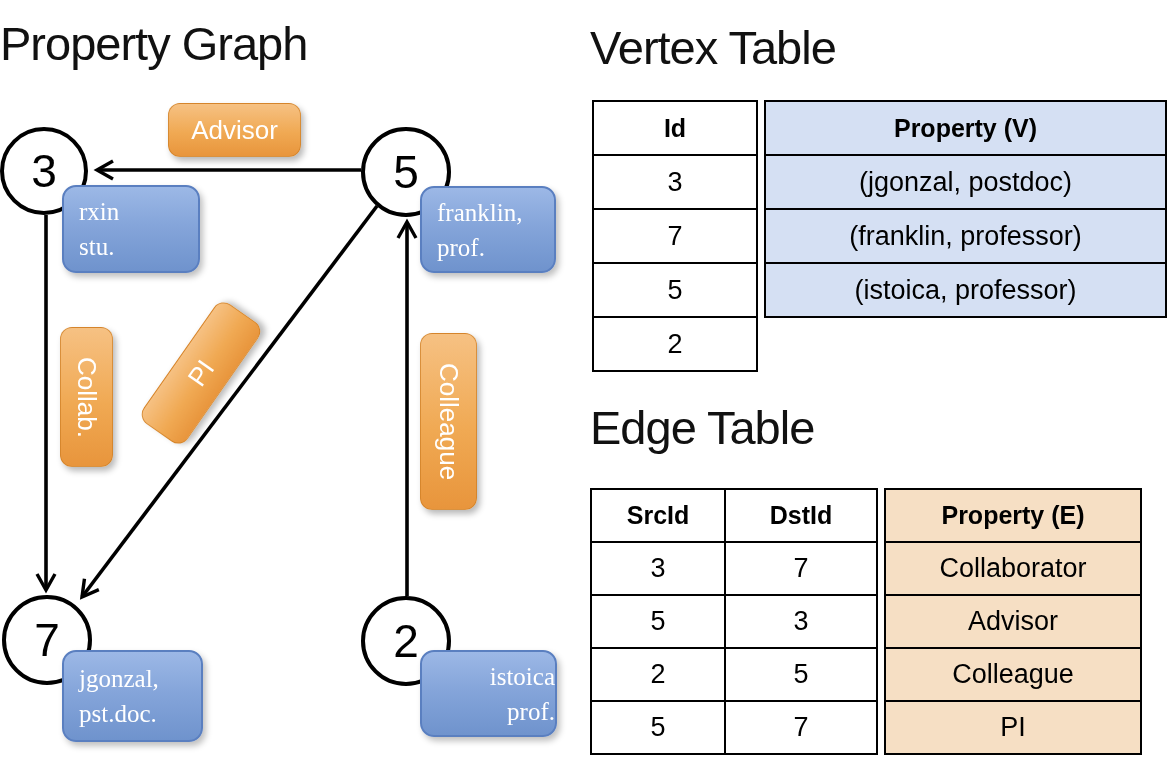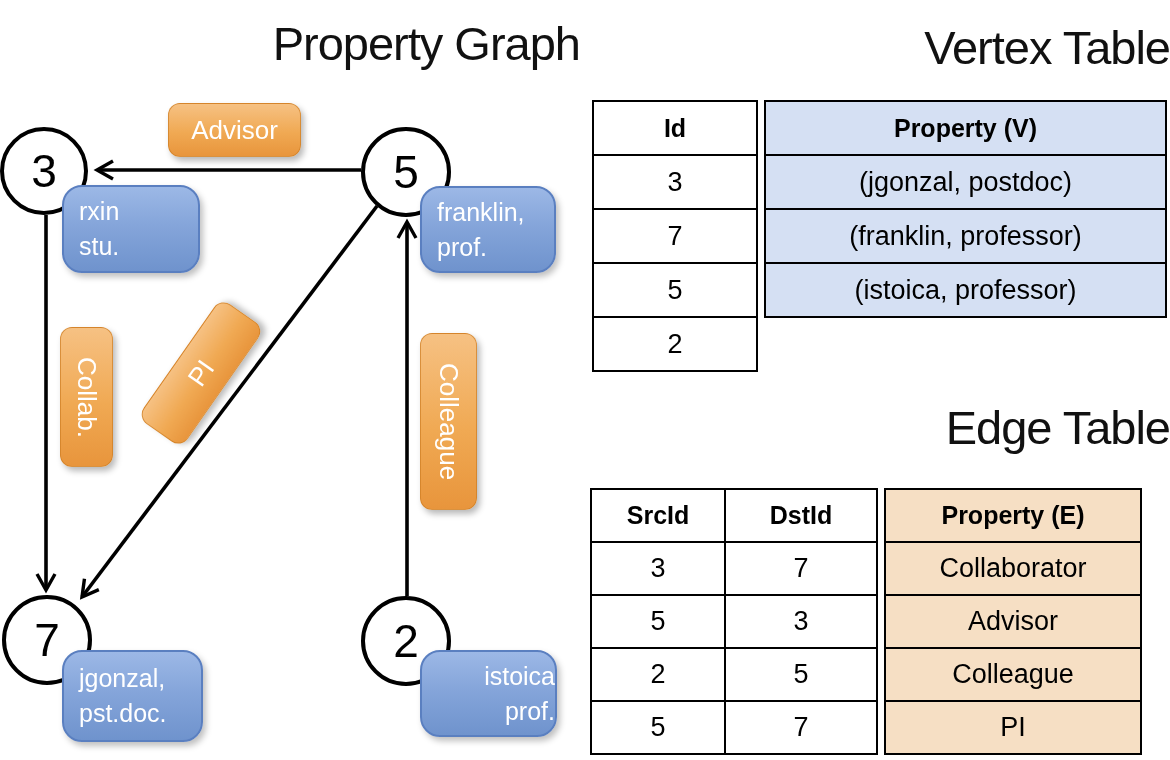--- a/index.html
+++ b/index.html
@@ -1,47 +1,48 @@
 <!DOCTYPE html>
 <html><head>
 <meta charset="utf-8">
 <style>
   html,body{margin:0;padding:0;background:#fff;}
   #stage{
     position:relative;width:1170px;height:760px;background:#fff;overflow:hidden;
     font-family:"Liberation Sans",sans-serif;color:#000;
   }
   .big-title{
-    position:absolute;text-align:right;font-size:47px;font-weight:300;
+    position:absolute;text-align:left;font-size:47px;font-weight:300;
     letter-spacing:-1px;color:#111;white-space:nowrap;
   }
   
   #graph-svg{position:absolute;left:0;top:0;width:580px;height:760px;}
   .gnode{
     position:absolute;box-sizing:border-box;border:4px solid #000;border-radius:50%;
     background:#fff;display:flex;align-items:center;justify-content:center;
     font-size:46px;font-weight:300;
   }
   .elabel{
     position:absolute;box-sizing:border-box;border-radius:12px;
     background:linear-gradient(180deg,#f6c183 0%,#f0a953 55%,#e8953c 100%);
     border:1px solid rgba(205,125,35,.7);
     box-shadow:3px 4px 6px rgba(0,0,0,.28);
     color:#fff;display:flex;align-items:center;justify-content:center;
     font-size:26px;
   }
   .elabel .vtext{writing-mode:vertical-rl;}
   .pbox{
-    position:absolute;box-sizing:border-box;border-radius:20px;
+    position:absolute;box-sizing:border-box;border-radius:14px;
     background:linear-gradient(180deg,#9cb8e6 0%,#85a5da 45%,#6f93cd 100%);
     border:2px solid #5a7fc0;
     box-shadow:3px 4px 6px rgba(0,0,0,.25);
     color:#fff;font-size:25px;line-height:1.4;
     display:flex;flex-direction:column;justify-content:center;
     padding-left:15px;
+    font-family:Liberation Serif, serif;
   }
   
   table{border-collapse:collapse;position:absolute;table-layout:fixed;}
   td,th{
     border:2.5px solid #000;text-align:center;vertical-align:middle;
     padding:0;overflow:hidden;white-space:nowrap;
   }
   th{font-size:25px;font-weight:bold;}
   td{font-size:27px;font-weight:300;}
   .vtx td,.vtx th{height:52px;}

